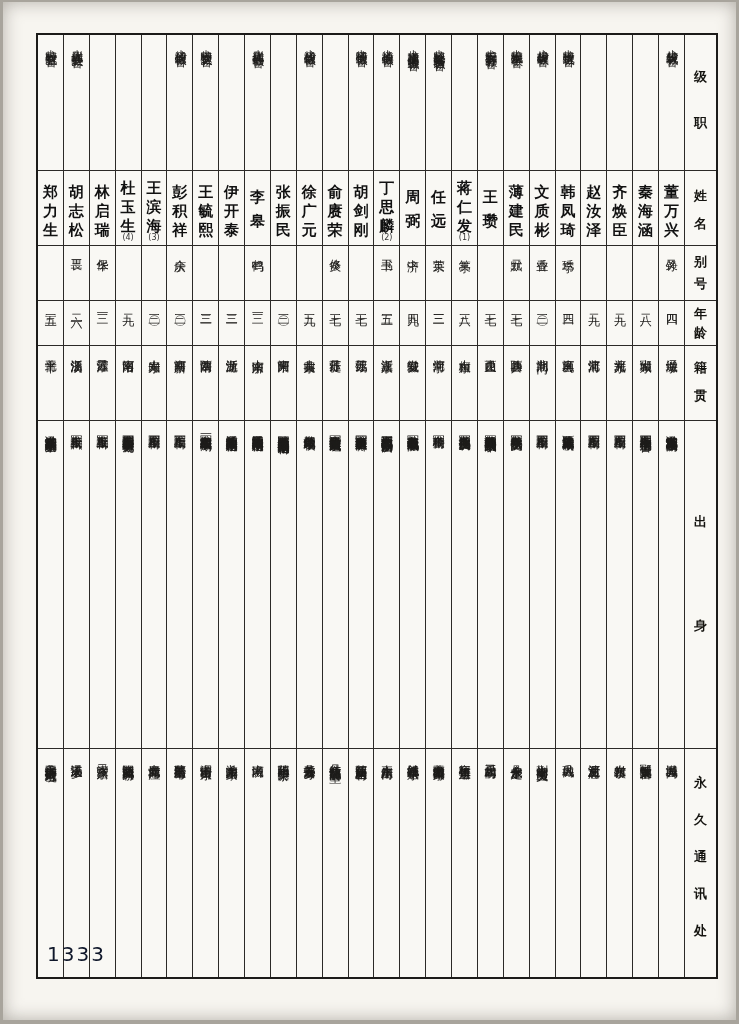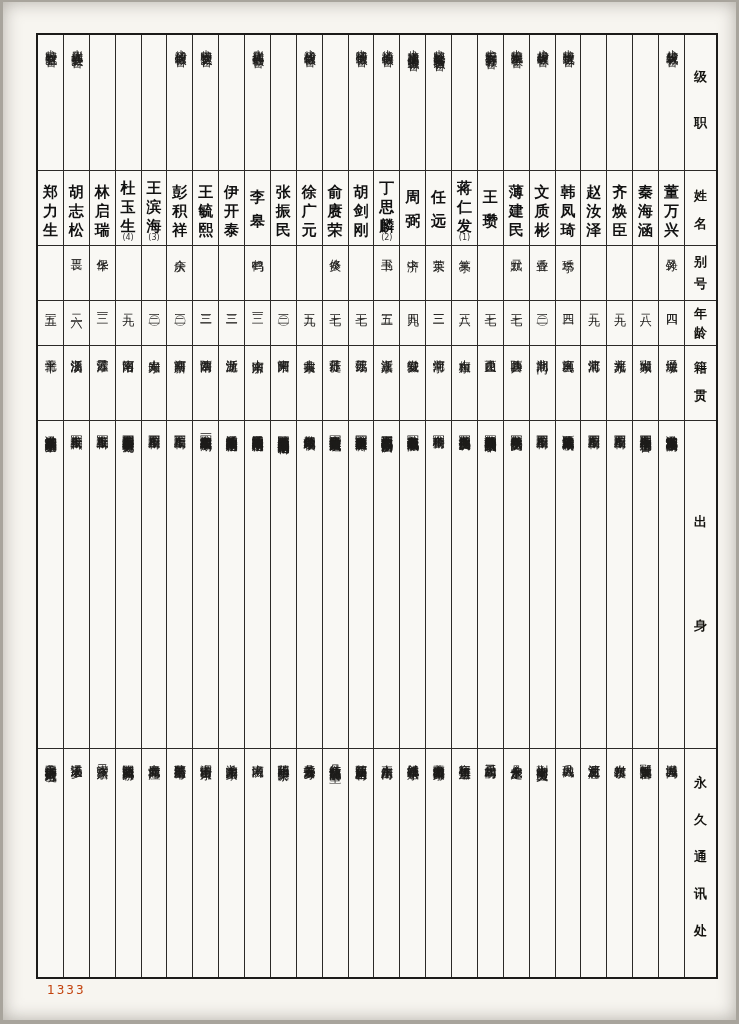--- a/index.html
+++ b/index.html
@@ -47,22 +47,22 @@
   .spread{
     display:flex;flex-direction:column;justify-content:space-evenly;
     align-items:center;writing-mode:horizontal-tb;
   }
   .footnote{
     writing-mode:horizontal-tb;font-size:8px;color:#333;margin-top:1px;
     line-height:1;
   }
   .hdr{height:92%;font-size:13px;font-weight:bold;color:#14130f;width:100%;}
   .page-number{
-    position:absolute;left:44px;top:981px;
-    font-size:12px;letter-spacing:2px;color:#c2410c;
+    position:absolute;left:44px;top:940px;
+    font-size:20px;letter-spacing:2px;color:#0f172a;
   }
 </style>
 </head>
 <body>
 
 <div class="page">
 
   <div class="table" id="table-root">
 
   <div class="col">

